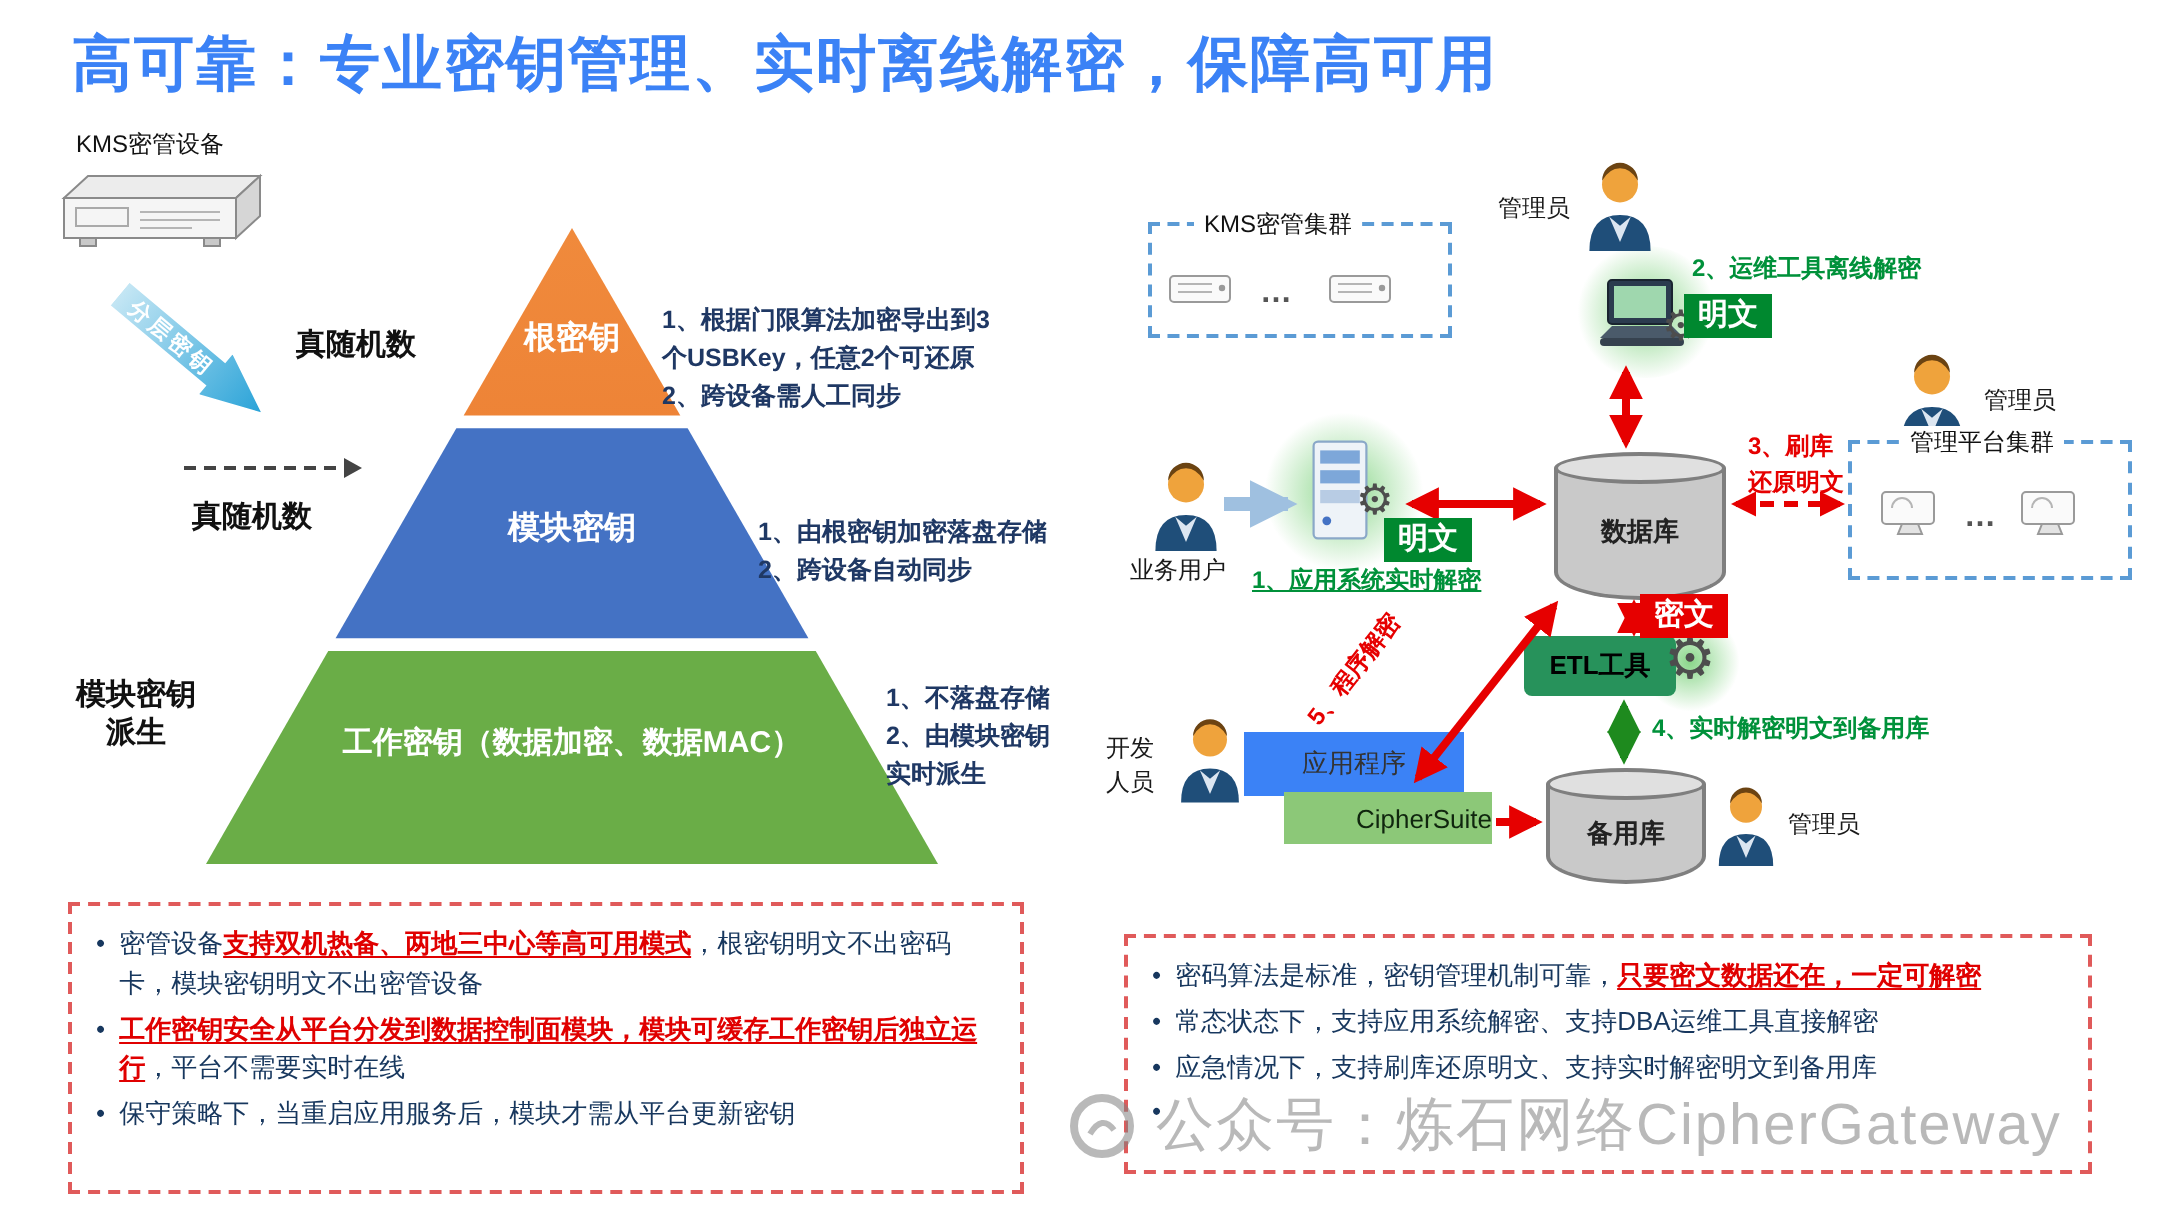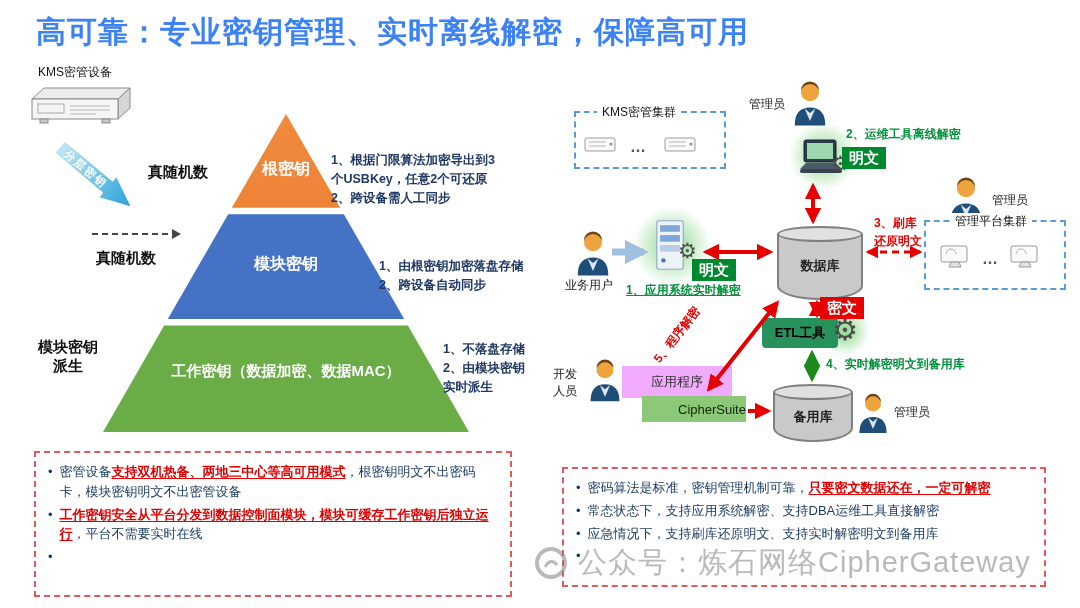--- a/index.html
+++ b/index.html
@@ -64,21 +64,21 @@
     background:radial-gradient(circle, rgba(125,210,125,0.9) 0%, rgba(125,210,125,0) 70%); }
 
   .cylinder { position:absolute; }
   .cyl-top  { position:absolute; top:0; left:0; right:0; height:16px; background:#e0e0e0; border:2px solid #7f7f7f; border-radius:50%; z-index:2; }
   .cyl-body { position:absolute; top:8px; left:0; right:0; bottom:0; background:#c9c9c9; border:2px solid #7f7f7f; border-top:none;
     border-radius:0 0 50% 50% / 0 0 14px 14px; }
   .cyl-label { position:absolute; left:0; right:0; top:42%; text-align:center; font-size:13px; font-weight:bold; color:#222; z-index:3; }
 
   .etl-box { position:absolute; left:762px; top:318px; width:76px; height:30px; background:#27925b; border-radius:4px;
     display:flex; align-items:center; justify-content:center; color:#000000; font-size:13px; font-weight:bold; }
-  .app-box { position:absolute; left:622px; top:366px; width:110px; height:32px; background:#f0abfc;
+  .app-box { position:absolute; left:622px; top:366px; width:110px; height:32px; background:#3b82f6;
     display:flex; align-items:center; justify-content:center; color:#333; font-size:13px; }
   .cs-box  { position:absolute; left:642px; top:396px; width:104px; height:26px; background:#8cc878;
     display:flex; align-items:center; justify-content:center; color:#10260e; font-size:13px;padding-left:36px; }
 
   .badge { position:absolute; padding:1px 7px; font-size:15px; font-weight:bold; color:#fff; line-height:1.3; z-index:4; }
   .bg-green { background:#00882f; }
   .bg-red   { background:#e60000; }
 
   .flow { position:absolute; font-size:12px; font-weight:bold; z-index:4; }
   .f-green { color:#00913a; }
@@ -301,20 +301,21 @@
     <div class="bullet">
       <span class="dot">•</span>
       <span><span>密管设备</span><span class="hot">支持双机热备、两地三中心等高可用模式</span><span>，根密钥明文不出密码卡，模块密钥明文不出密管设备</span></span>
     </div>
     <div class="bullet">
       <span class="dot">•</span>
       <span><span></span><span class="hot">工作密钥安全从平台分发到数据控制面模块，模块可缓存工作密钥后独立运行</span><span>，平台不需要实时在线</span></span>
     </div>
     <div class="bullet">
       <span class="dot">•</span>
+      <span><span>保守策略下，当重启应用服务后，模块才需从平台更新密钥</span><span class="hot"></span><span></span></span>
     </div>
   </div>
 
   <div class="bbox bbox-right">
     <div class="bullet">
       <span class="dot">•</span>
       <span><span>密码算法是标准，密钥管理机制可靠，</span><span class="hot">只要密文数据还在，一定可解密</span><span></span></span>
     </div>
     <div class="bullet">
       <span class="dot">•</span>

